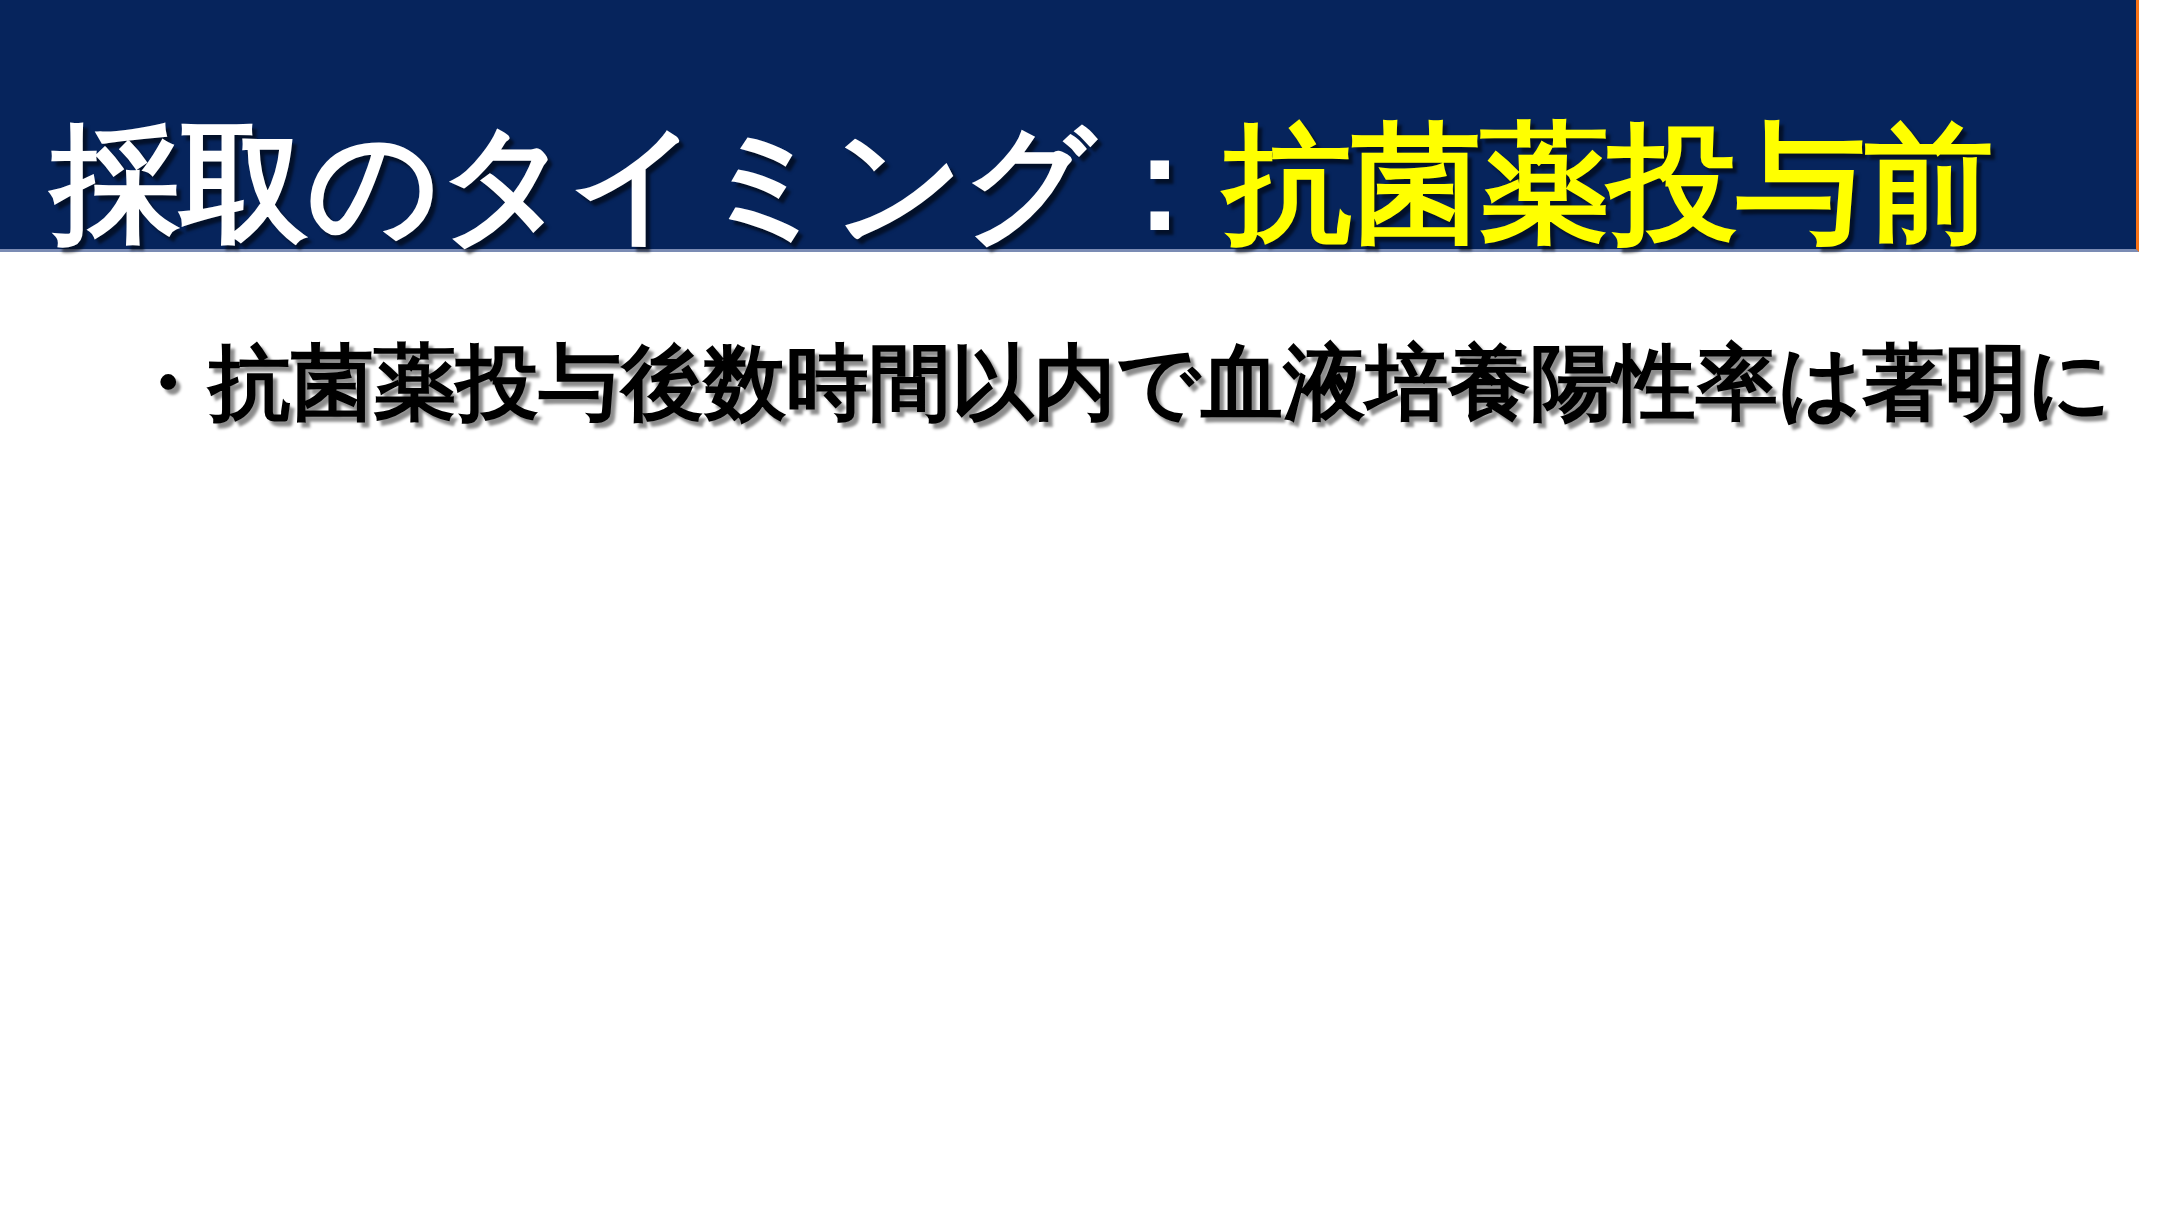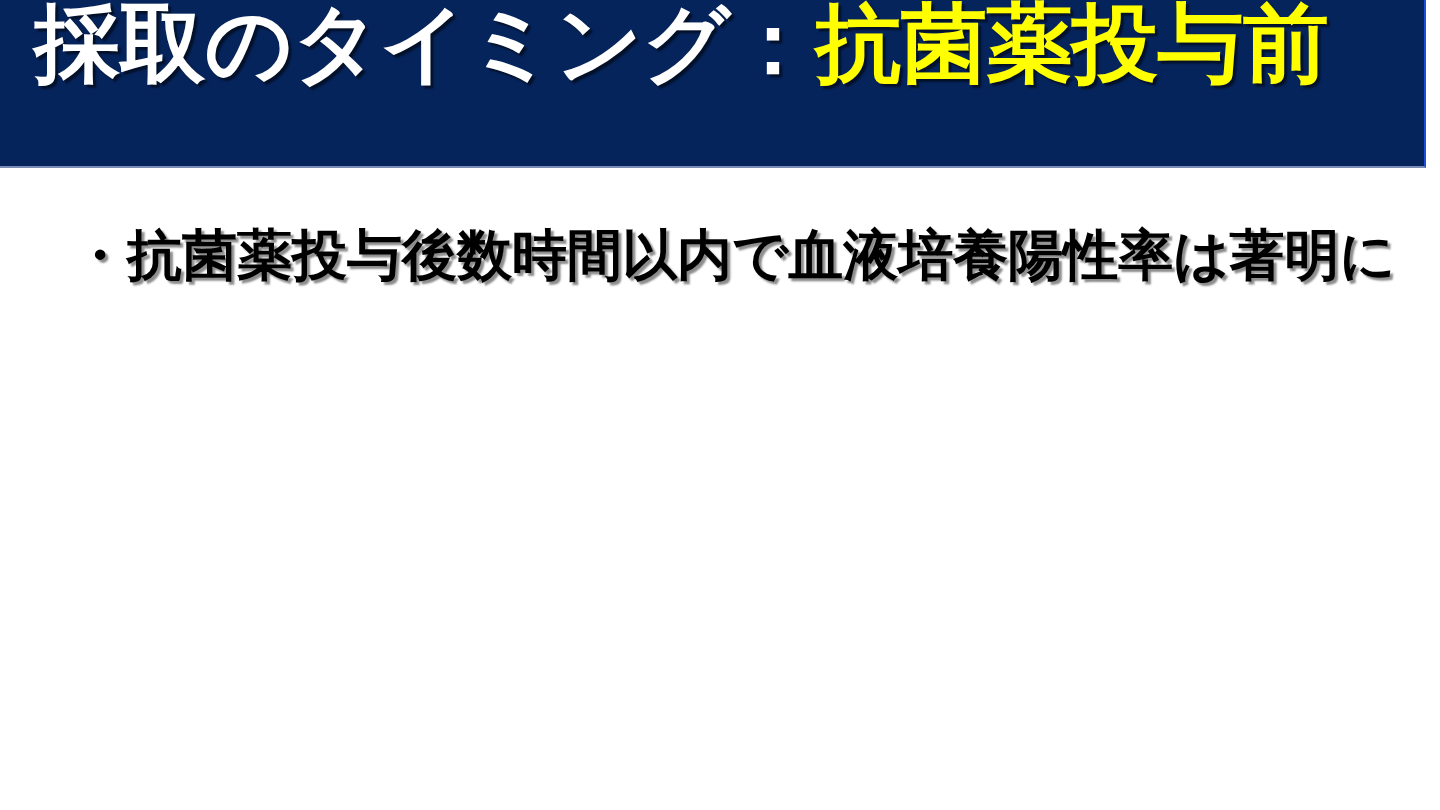--- a/index.html
+++ b/index.html
@@ -25,25 +25,25 @@
   }
 
   
   #title-bar {
     position: absolute;
     left: 0px;
     top: 0px;
     width: 1426px;
     height: 168px;
     background: #06245c;
-    border-right: 2px solid #1d4ed8;
+    border-right: 2px solid #f97316;
     border-bottom: 2px solid #7b8cb4;
     box-sizing: border-box;
     display: flex;
-    align-items: flex-start;
+    align-items: flex-end;
   }
 
   #title-text {
     margin-left: 34px;
     font-size: 86px;
     font-weight: bold;
     line-height: 1.0;
     letter-spacing: -0.5px;
     white-space: nowrap;
     text-shadow: 3px 3px 2px rgba(0,0,0,0.55);
@@ -51,20 +51,21 @@
   .t-white { color: #ffffff; }
   .t-colon { color: #ffffff; }
   .t-yellow { color: #ffff00; }
 
   
   #body-block {
     position: absolute;
     left: 0px;
     top: 228px;
     width: 1424px;
+    padding-left: 12px;
   }
 
   .body-line {
     font-size: 55px;
     font-weight: bold;
     color: #000000;
     line-height: 1.0;
     white-space: nowrap;
     text-shadow: 3px 3px 2px rgba(0,0,0,0.45);
     letter-spacing: 0px;

